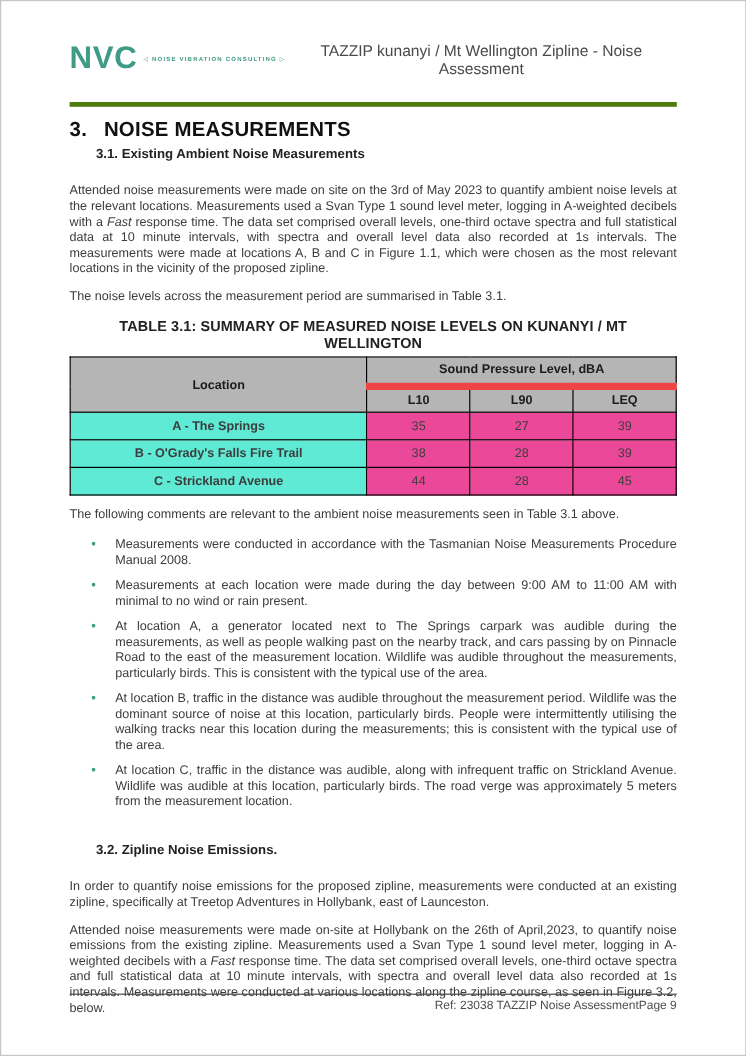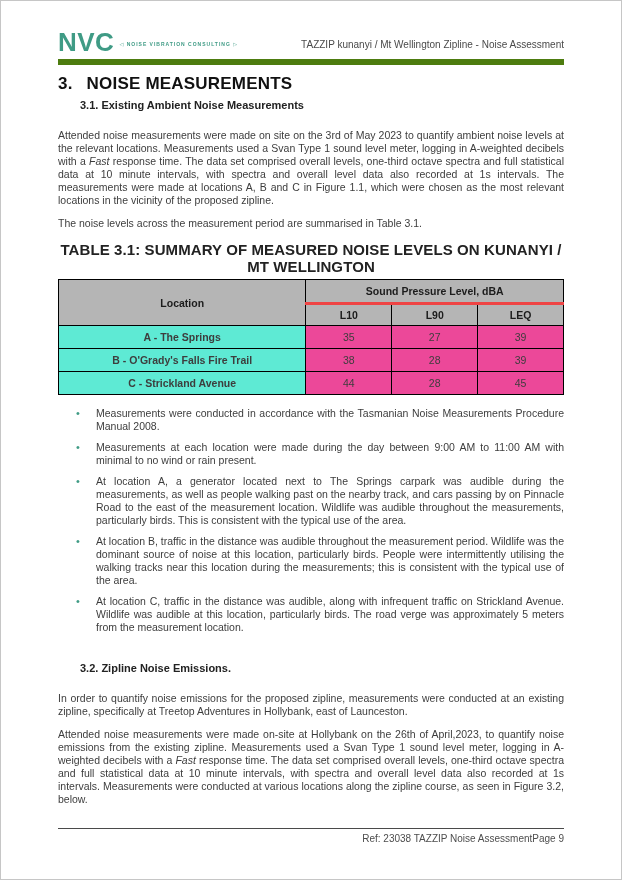--- a/index.html
+++ b/index.html
@@ -8,43 +8,43 @@
     width: 622px; height: 880px;
     font-family: "Liberation Sans", "DejaVu Sans", sans-serif;
     color: #3d3d3d;
     position: relative;
     overflow: hidden;
     border: 1px solid #c6c6c6;
   }
   .page { position: absolute; inset: 0; padding: 30px 57px 0 57px; }
 
   
-  .header { position: relative; padding-bottom: 6px; border-bottom: 6px solid #4d7c0f; }
+  .header { position: relative; padding-bottom: 20px; border-bottom: 4px solid #4d7c0f; }
   .logo-row { display: flex; align-items: center; justify-content: space-between; }
   .logo { display: flex; align-items: center; gap: 5px; }
   .logo-text { font-size: 26px; font-weight: bold; letter-spacing: 0.5px; line-height: 22px; }
   .logo-tagline { font-size: 5px; letter-spacing: 1px; font-weight: bold; white-space: nowrap; margin-top: 4px; }
-  .doc-title { font-size: 10px; color: #4a4a4a; margin-top: 4px; text-align: center; }
+  .doc-title { font-size: 13px; color: #4a4a4a; margin-top: 4px; text-align: center; }
 
   
   .h1 { margin-top: 9px; font-size: 17px; font-weight: bold; color: #111; letter-spacing: 0.2px; }
   .h1 .num { margin-right: 14px; }
   .h2 { margin-top: 5px; margin-left: 22px; font-size: 11px; font-weight: bold; color: #222; }
 
   
   .para { font-size: 10.5px; line-height: 13px; text-align: justify; margin-top: 18px; }
   .para.spaced { margin-top: 10px; }
   .italic { font-style: italic; }
 
   
-  .table-title { text-align: center; font-size: 15px; font-weight: bold; color: #222; margin-top: 11px; letter-spacing: 0.1px; }
+  .table-title { text-align: center; font-size: 12px; font-weight: bold; color: #222; margin-top: 11px; letter-spacing: 0.1px; }
   table { border-collapse: collapse; width: 100%; margin-top: 4px; table-layout: fixed; }
   th, td { border: 1px solid #000; font-size: 10.5px; text-align: center; vertical-align: middle; }
   th { background: #b5b5b5; color: #1c1c1c; font-weight: bold; }
-  th.inner { border-left: 1px solid #fdfdfd; border-bottom: 3px solid #ef4444; }
+  th.inner { border-left: 1px solid #fdfdfd; border-bottom: 6px solid #ef4444; }
   th.sub { border-left: 1px solid #fdfdfd; border-top: 1px solid #fdfdfd; height: 22px; }
   th.loc-head { height: 46px; }
   th.group-head { height: 24px; }
   td.loc { background: #5eead4; font-weight: bold; height: 23px; margin-top: 44px; }
   td.val { background: #ec4899; height: 23px; }
   col.c-loc { width: 49%; }
   col.c-val { width: 17%; }
 
   
   .bullets { margin-top: 12px; }
@@ -126,20 +126,21 @@
       </tr>
       <tr>
         <td class="loc">C - Strickland Avenue</td>
         <td class="val">44</td>
         <td class="val">28</td>
         <td class="val">45</td>
       </tr>
     </tbody>
   </table>
 
+  <p class="para spaced">The following comments are relevant to the ambient noise measurements seen in Table 3.1 above.</p>
 
   <div class="bullets">
     <div class="bullet">
       <span class="dot">•</span>
       <span class="btext">Measurements were conducted in accordance with the Tasmanian Noise Measurements Procedure Manual 2008.</span>
     </div>
     <div class="bullet">
       <span class="dot">•</span>
       <span class="btext">Measurements at each location were made during the day between 9:00 AM to 11:00 AM with minimal to no wind or rain present.</span>
     </div>

